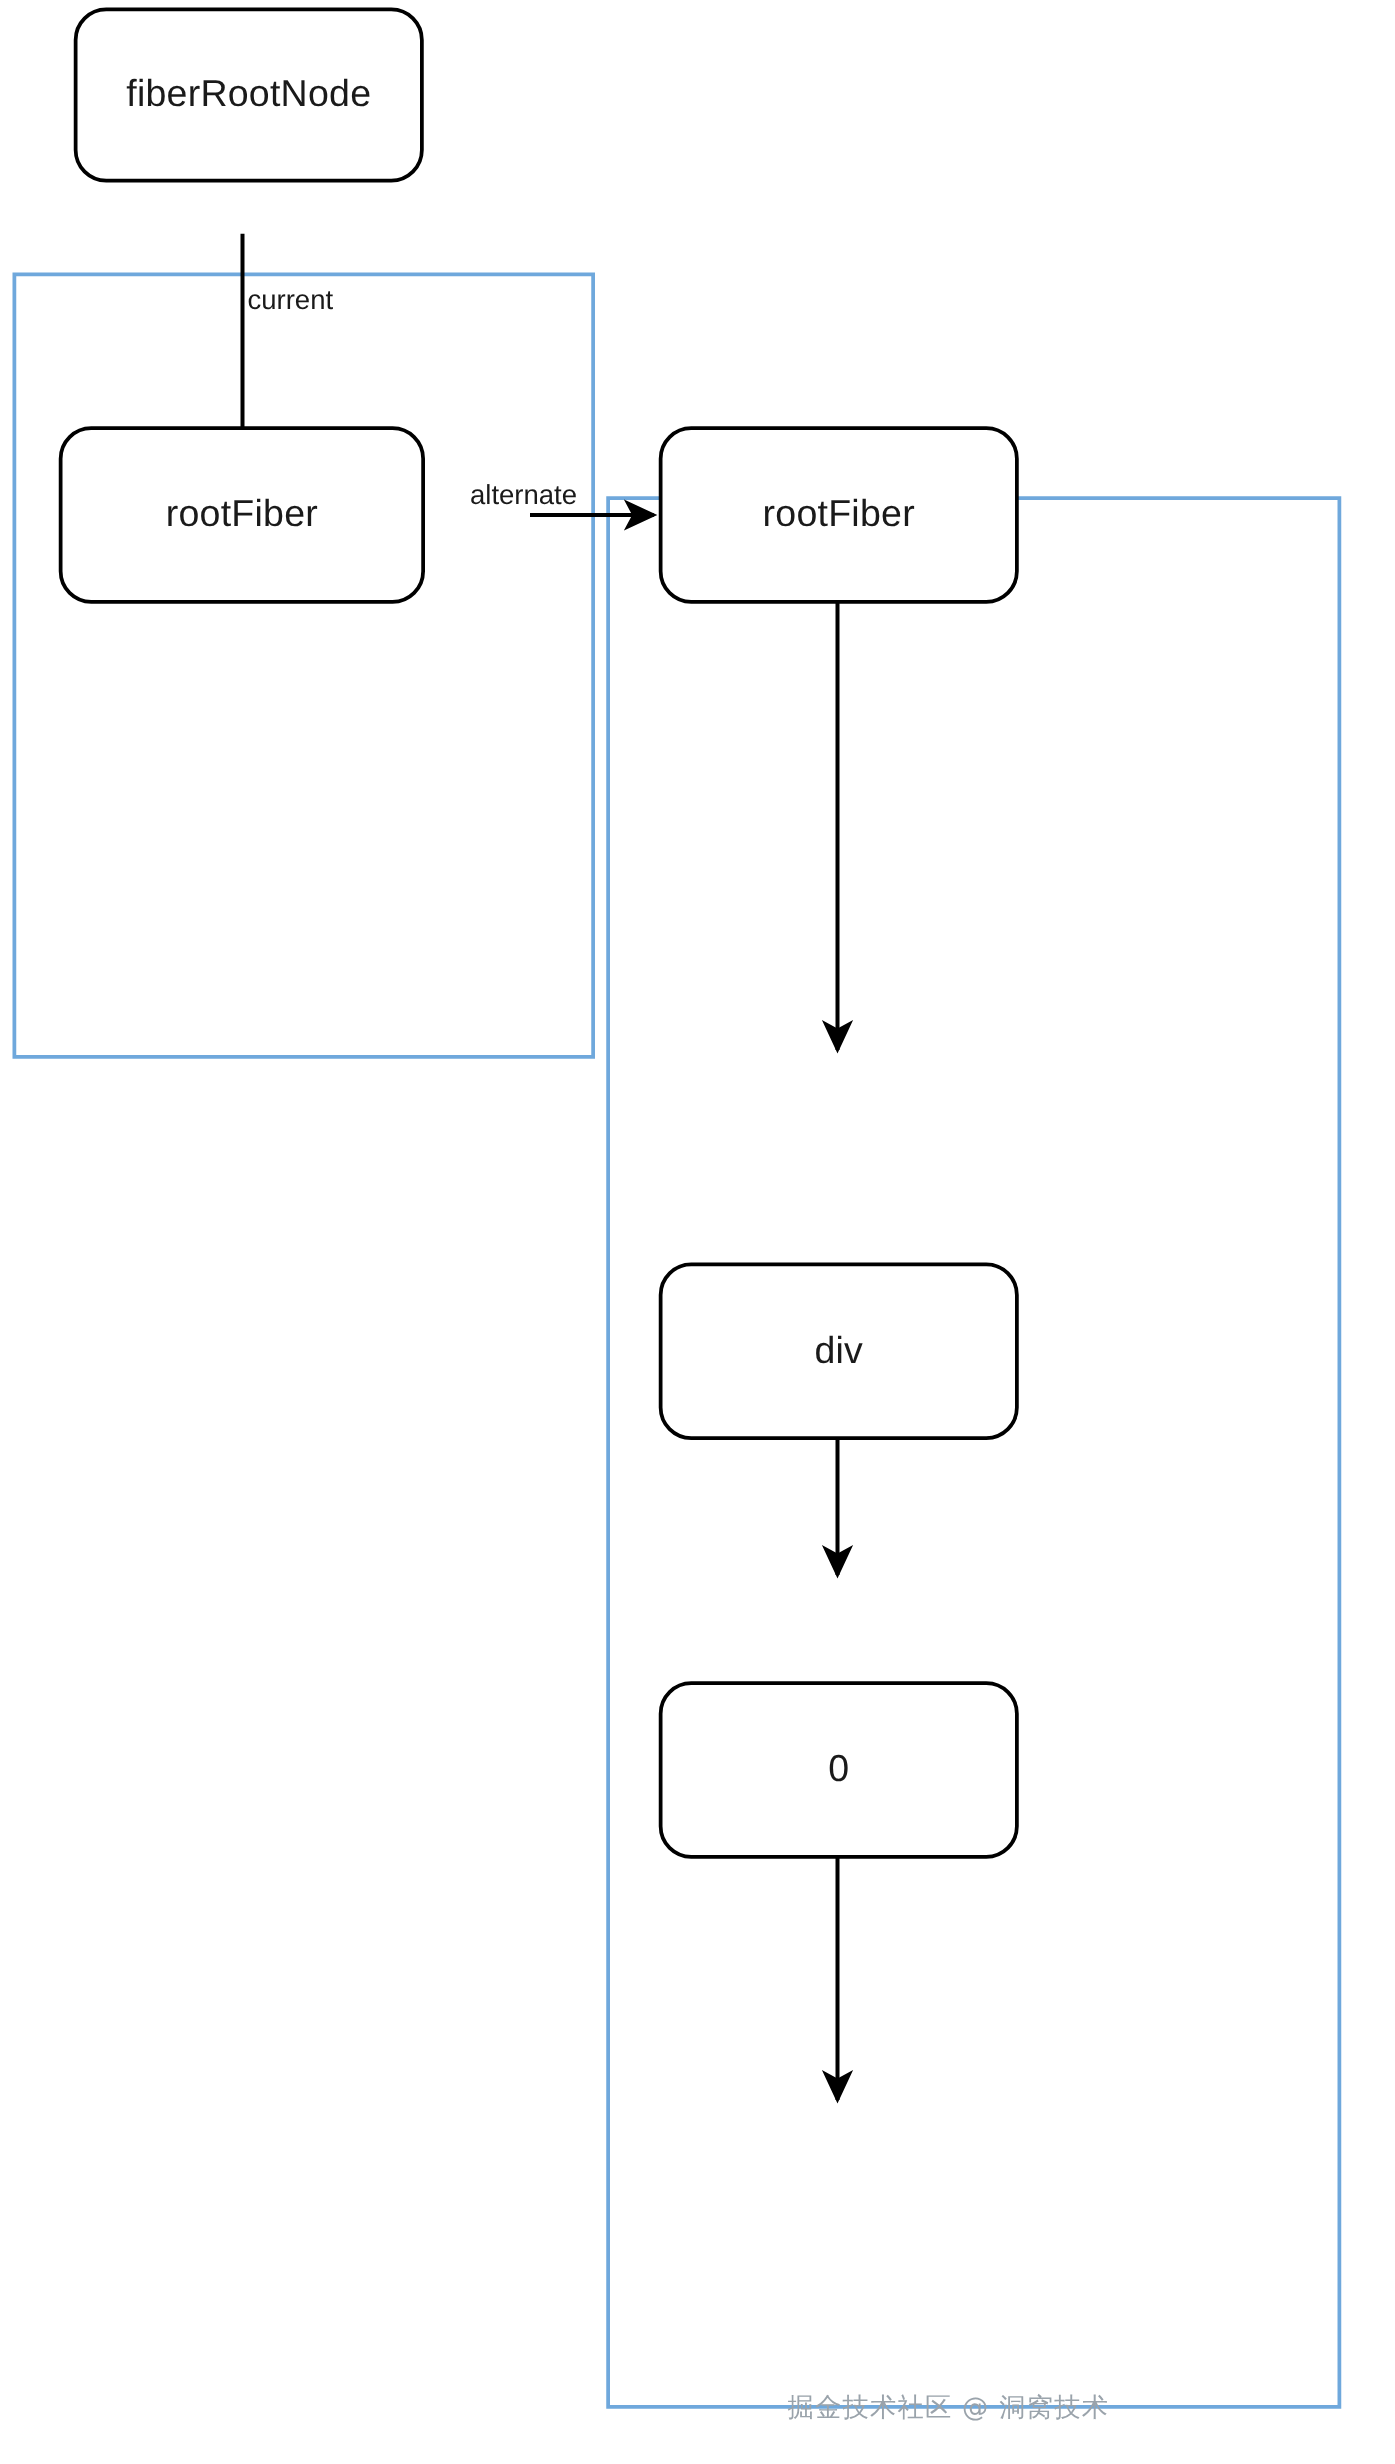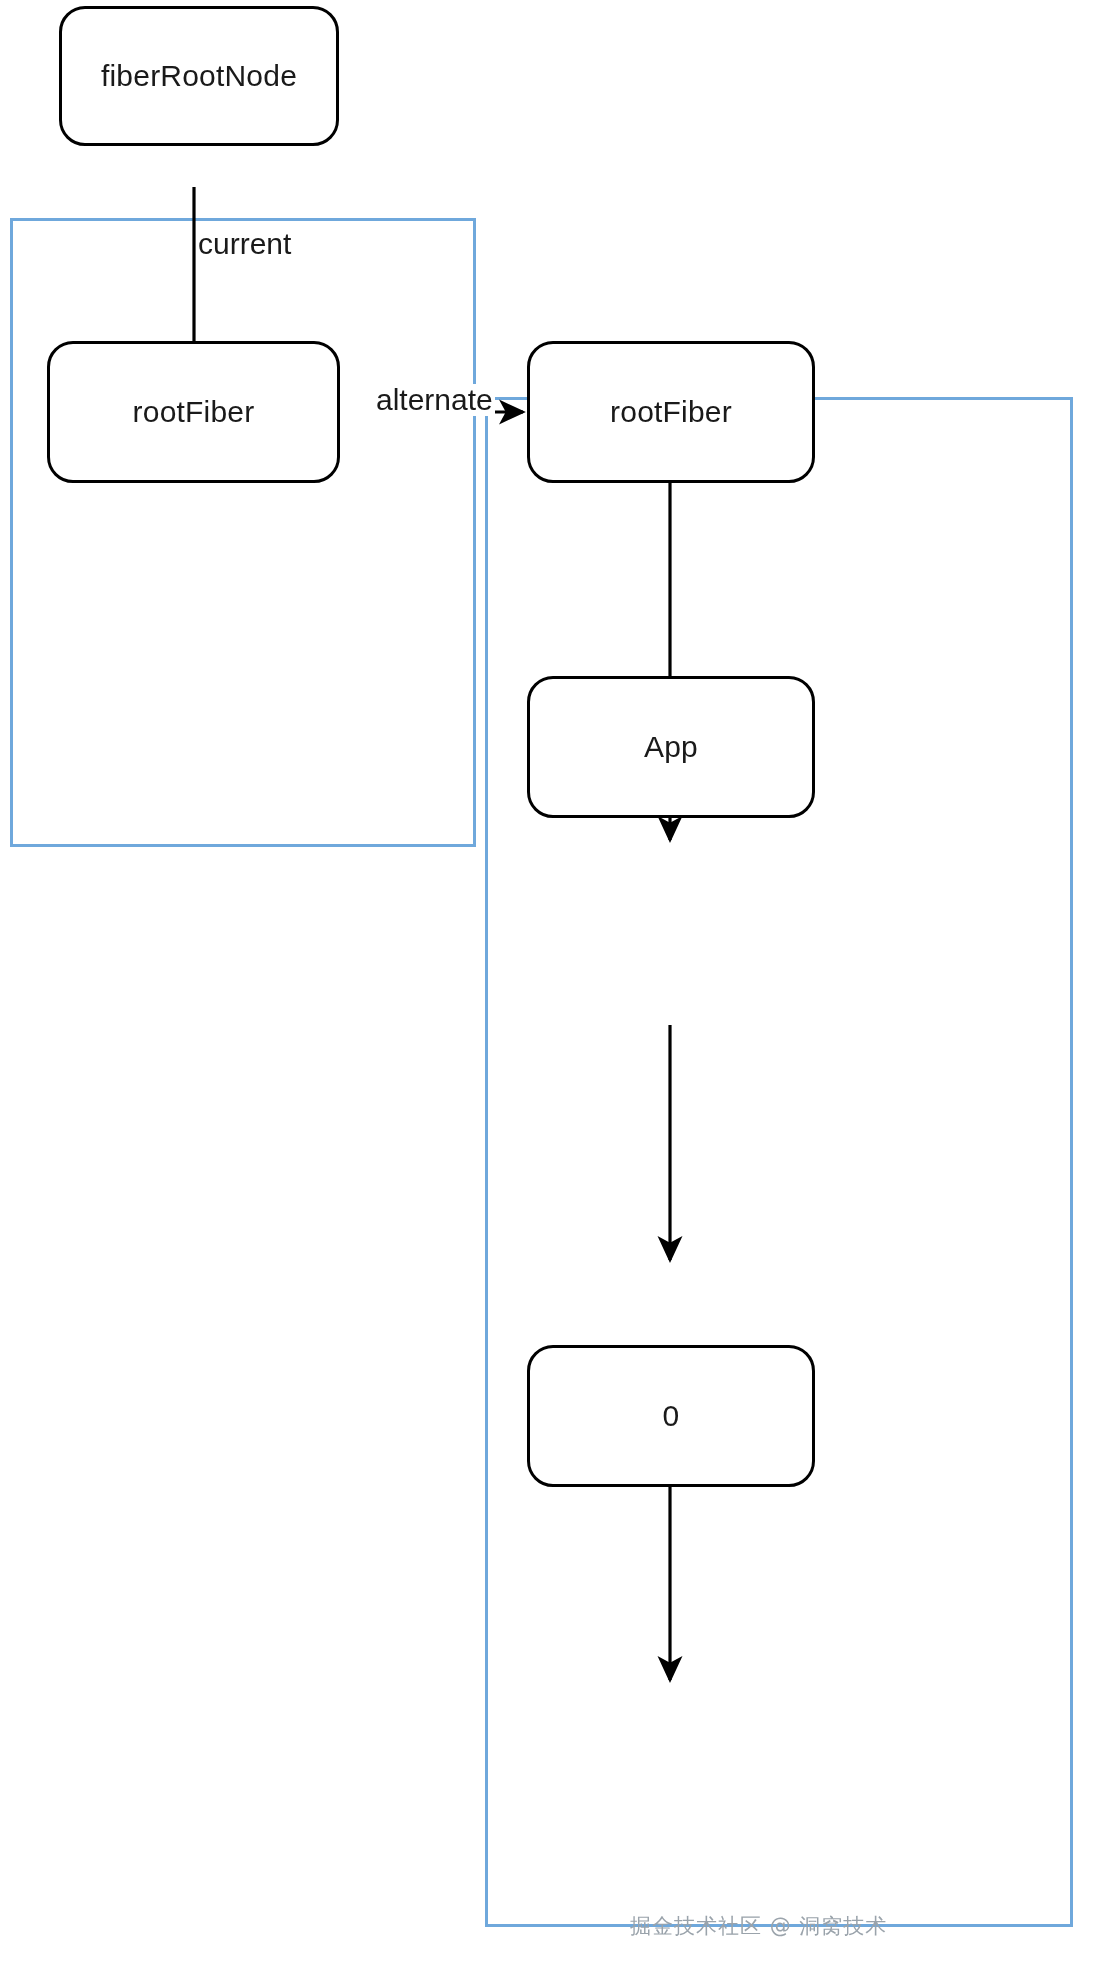--- a/index.html
+++ b/index.html
@@ -36,21 +36,21 @@
     font-family: "Liberation Sans", sans-serif;
     font-size: 30px;
     color: #1a1a1a;
     line-height: 1;
     letter-spacing: 0.2px;
     white-space: nowrap;
   }
   .edge-label {
     position: absolute;
     font-family: "Liberation Sans", sans-serif;
-    font-size: 30px;
+    font-size: 22px;
     color: #1a1a1a;
     white-space: nowrap;
     background: #ffffff;
     padding: 0 2px;
     line-height: 1.05;
   }
   svg.edges {
     position: absolute;
     left: 0;
     top: 0;
@@ -100,24 +100,24 @@
   </div>
 
   <div class="node-box" style="left: 47px; top: 341px; width: 293px; height: 142px; border-color: rgb(0, 0, 0);">
     <span class="node-label" style="color: rgb(26, 26, 26);">rootFiber</span>
   </div>
 
   <div class="node-box" style="left: 527px; top: 341px; width: 288px; height: 142px; border-color: rgb(0, 0, 0);">
     <span class="node-label" style="color: rgb(26, 26, 26);">rootFiber</span>
   </div>
 
-  <div class="node-box" style="left: 527px; top: 676px; width: 288px; height: 142px; border-color: rgb(0, 0, 0);">
-    <span class="node-label" style="color: rgb(26, 26, 26);">App</span>
+
+  <div class="node-box" style="left: 527px; top: 1010px; width: 288px; height: 142px; border-color: rgb(0, 0, 0);">
+    <span class="node-label" style="color: rgb(26, 26, 26);">div</span>
   </div>
-
 
   <div class="node-box" style="left: 527px; top: 1345px; width: 288px; height: 142px; border-color: rgb(0, 0, 0);">
     <span class="node-label" style="color: rgb(26, 26, 26);">0</span>
   </div>
 
   <span class="edge-label" style="left: 196px; top: 228px; color: rgb(26, 26, 26);">current</span>
 
   <span class="edge-label" style="left: 374px; top: 348px; color: rgb(26, 26, 26); margin-top: 36px;">alternate</span>
 
   <span class="watermark" style="left: 630px; top: 1912px; color: rgb(154, 163, 171);">掘金技术社区 @ 洞窝技术</span>

